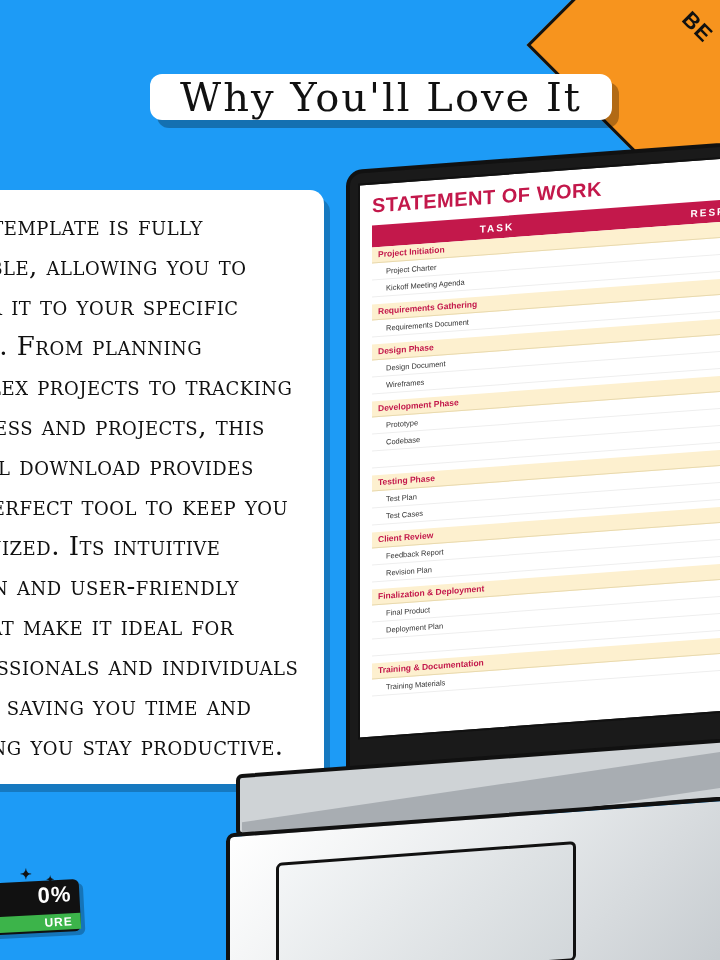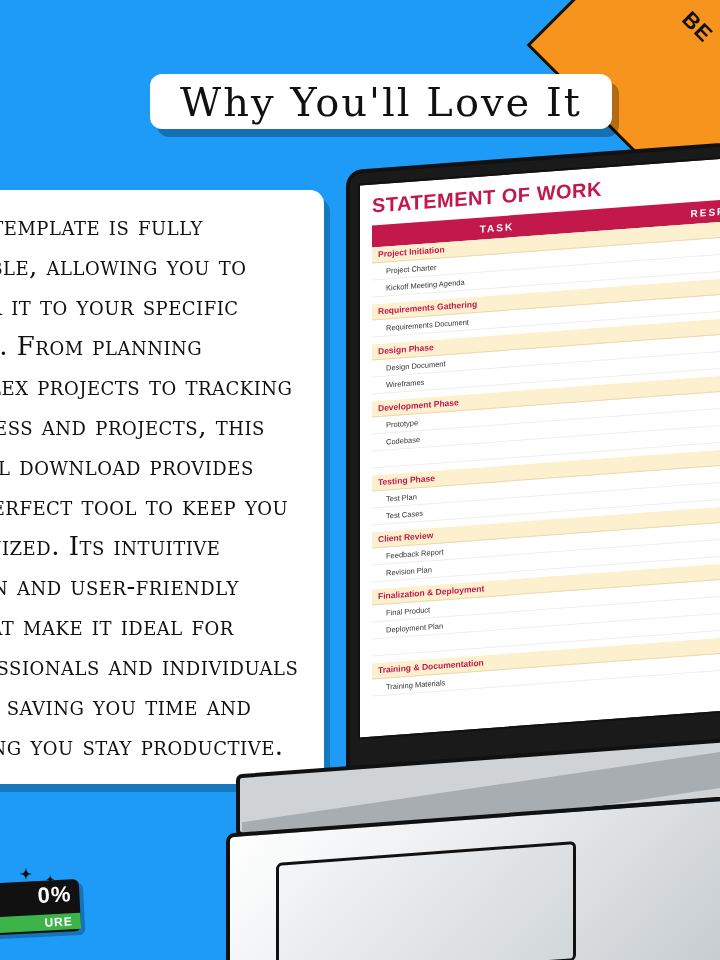--- a/index.html
+++ b/index.html
@@ -37,21 +37,21 @@
     color: #111;
     letter-spacing: 1px;
   }
 
   
   .title-card {
     position: absolute;
     left: 150px;
     top: 74px;
     width: 462px;
-    height: 55px;
+    height: 46px;
     background: #ffffff;
     border-radius: 12px;
     box-shadow: 7px 8px 0 rgba(0,0,0,0.28);
     display: flex;
     align-items: center;
     justify-content: center;
   }
   .title-text {
     font-family: "DejaVu Serif", serif;
     font-size: 40px;

